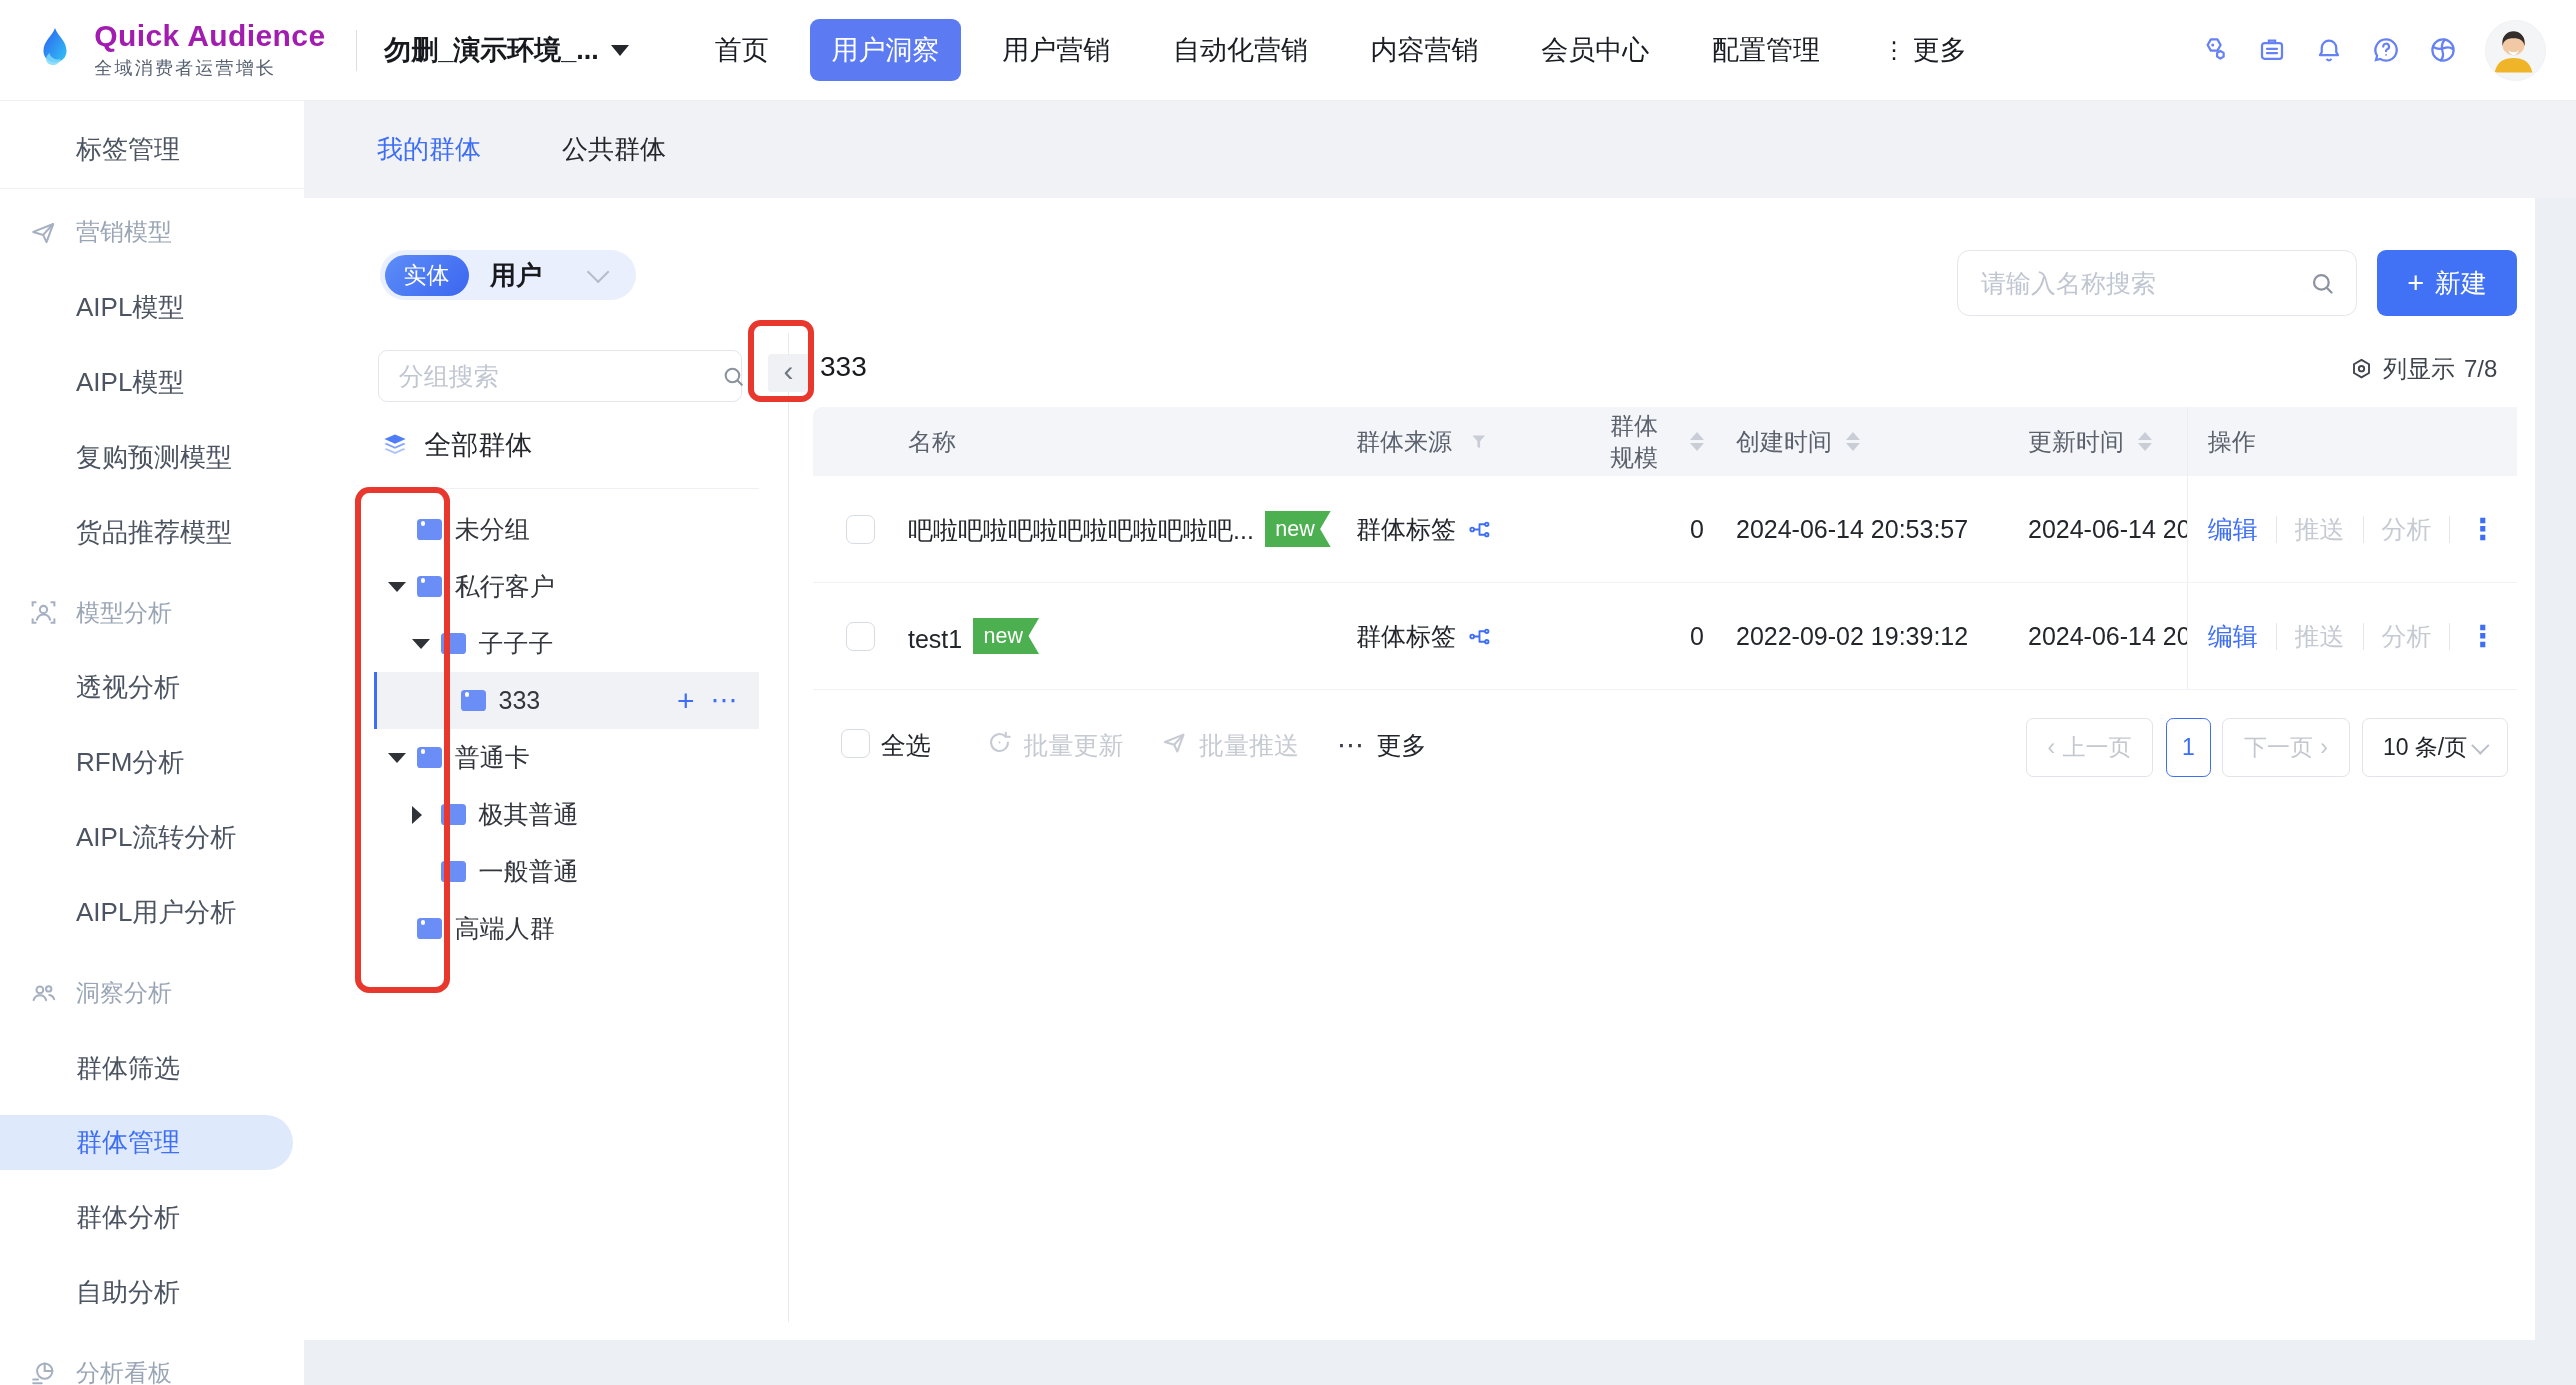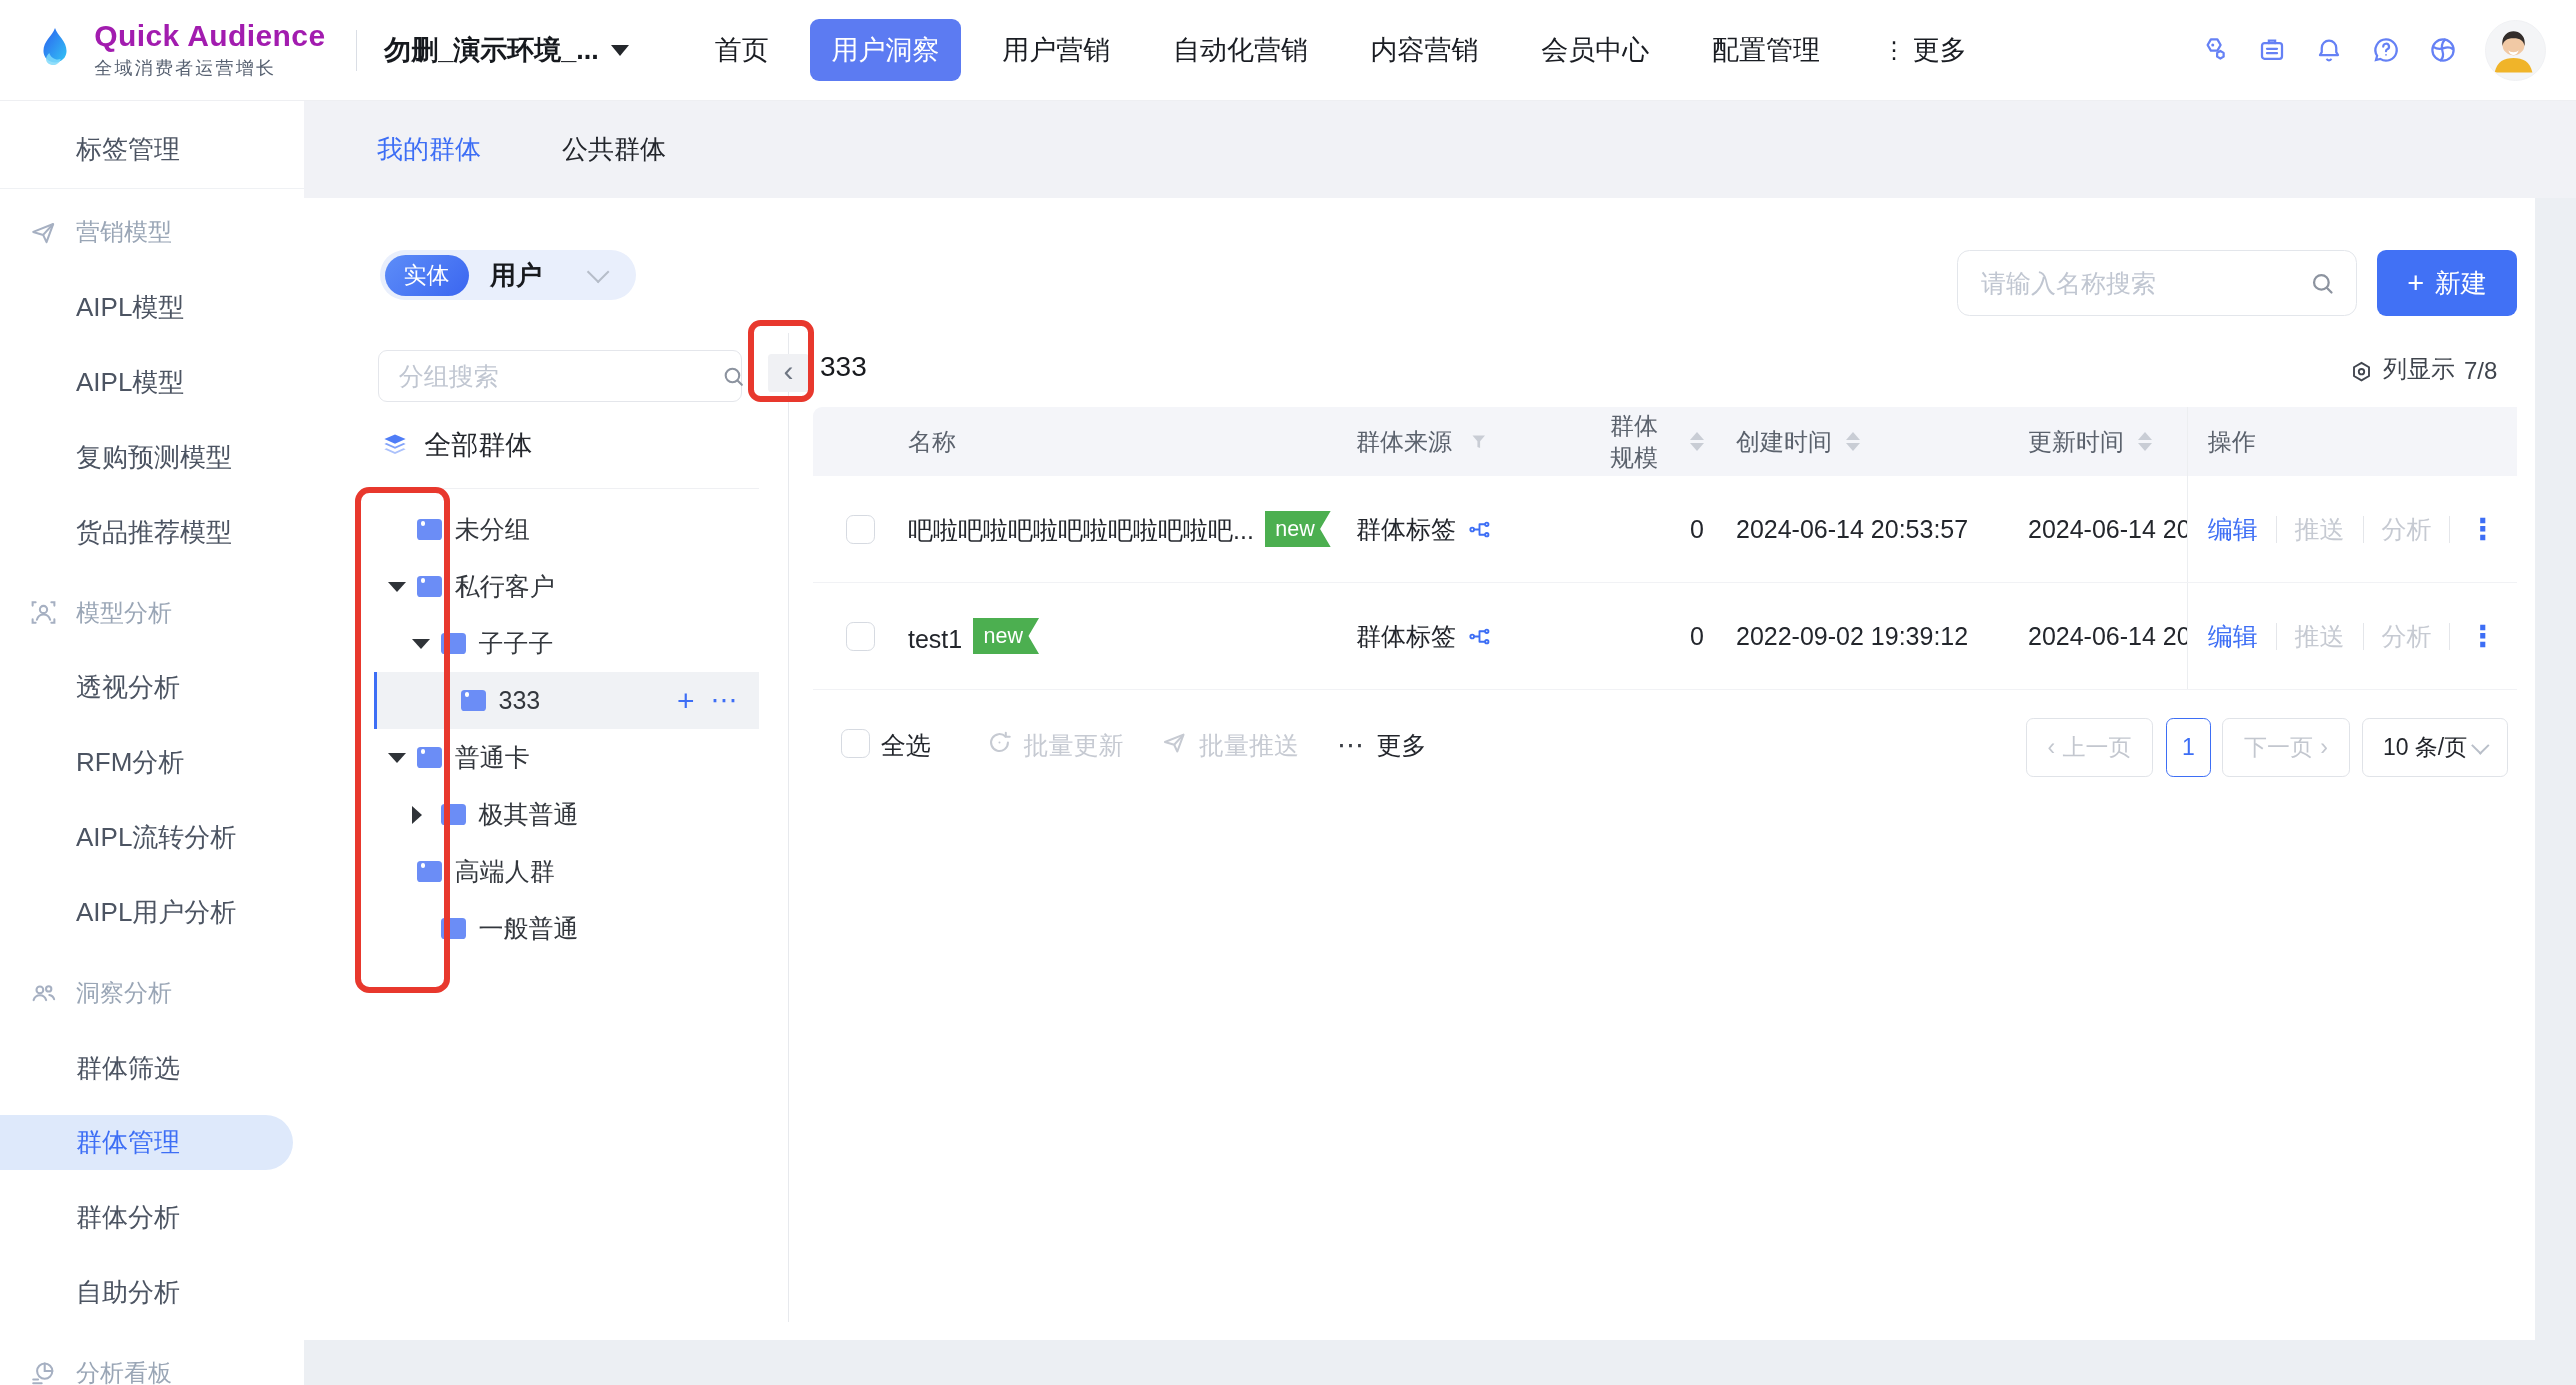--- a/index.html
+++ b/index.html
@@ -78,21 +78,21 @@
   .trow.sel.lvl2{padding-left:55px;}
   .trow-actions{margin-left:auto;display:flex;align-items:center;gap:16px;padding-right:19.7px;color:#3D6EF5;}
   .tplus{font-size:30px;font-weight:400;line-height:27px;}
   .tmore{font-size:27px;letter-spacing:1.8px;line-height:12.5px;}
 
   
   .anno{position:absolute;border:6.3px solid #E8382D;border-radius:14.3px;z-index:50;pointer-events:none;}
 
   
   .tbl-title{position:absolute;left:820px;top:351px;font-size:28px;font-weight:500;color:#17191D;z-index:6;}
-  .col-display{position:absolute;left:2349px;top:353px;height:32px;display:flex;align-items:flex-end;gap:9px;font-size:24px;color:#3F444D;cursor:pointer;z-index:6;}
+  .col-display{position:absolute;left:2349px;top:353px;height:32px;display:flex;align-items:center;gap:9px;font-size:24px;color:#3F444D;cursor:pointer;z-index:6;}
   .col-display svg{width:25px;height:25px;}
   .table{position:absolute;left:813px;top:407px;width:1704px;z-index:6;}
   .thead{display:flex;height:69px;background:#F4F5F9;border-radius:9px 9px 0 0;align-items:center;font-size:24px;color:#5B626D;}
   .trowd{display:flex;height:106px;align-items:center;font-size:25px;color:#23262C;border-bottom:0.9px solid #F1F2F5;background:#fff;}
   .c-check{width:95px;display:flex;justify-content:center;flex:none;}
   .c-name{width:448px;display:flex;align-items:flex-end;flex:none;overflow:hidden;}
   .c-source{width:254px;display:flex;align-items:center;gap:10.7px;flex:none;}
   .c-scale{width:126px;display:flex;justify-content:flex-end;padding-right:32px;box-sizing:border-box;flex:none;align-items:center;gap:7.2px;}
   .c-created{width:292px;flex:none;display:flex;align-items:center;gap:9px;}
   .c-updated{width:159px;flex:none;overflow:hidden;white-space:nowrap;display:flex;align-items:center;gap:9px;}
@@ -373,29 +373,29 @@
       <span class="folder"></span>
       <span class="lbl">普通卡</span>
     </div>
     <div class="trow lvl1">
       <span class="caret">
           <i class="tri-right"></i>
         </span>
       <span class="folder"></span>
       <span class="lbl">极其普通</span>
     </div>
+    <div class="trow lvl1">
+      <span class="caret"></span>
+      <span class="folder"></span>
+      <span class="lbl">一般普通</span>
+    </div>
     <div class="trow lvl0">
       <span class="caret"></span>
       <span class="folder"></span>
       <span class="lbl">高端人群</span>
-    </div>
-    <div class="trow lvl1">
-      <span class="caret"></span>
-      <span class="folder"></span>
-      <span class="lbl">一般普通</span>
     </div>
   </div>
 
   <div class="anno" style="left:355px;top:487px;width:83px;height:494px;"></div>
   <div class="anno" style="left:748px;top:320px;width:54px;height:70px;border-radius:12.5px;"></div>
 
   <div class="tbl-title">333</div>
   <div class="col-display">
     <svg viewBox="0 0 24 24" fill="none" stroke="#41464F" stroke-width="1.8">
         <path d="M12 2.8l7.2 4.2v8.4L12 19.6l-7.2-4.2V7L12 2.8z"></path>

